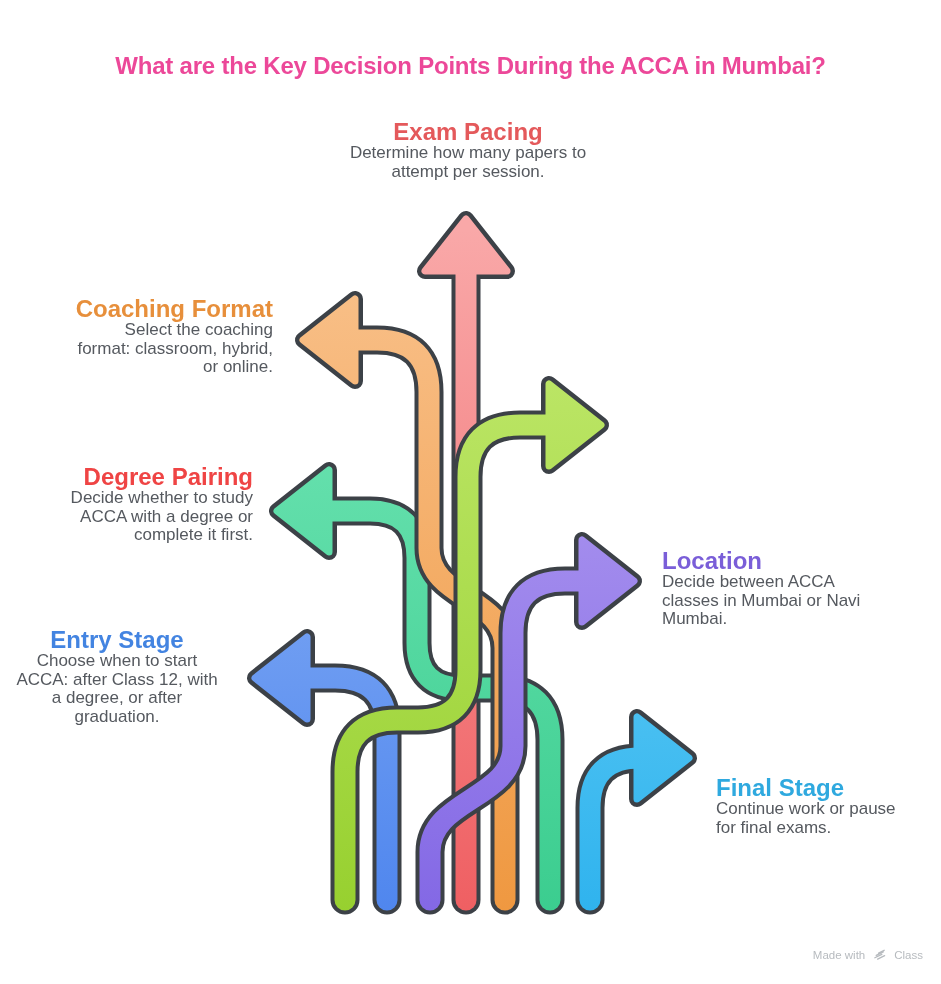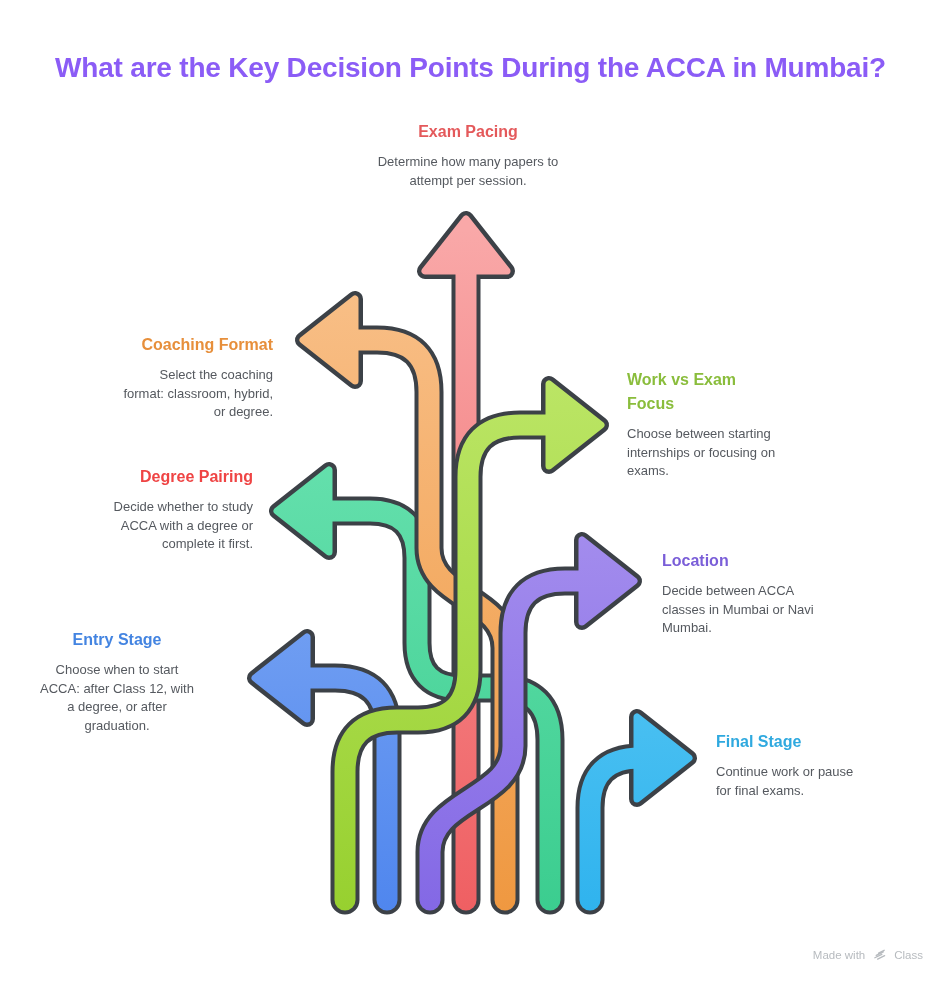--- a/index.html
+++ b/index.html
@@ -2,29 +2,29 @@
 <html><head>
 <meta charset="utf-8">
 <style>
   html,body{margin:0;padding:0;background:#ffffff;}
   .canvas{
     position:relative;width:941px;height:984px;background:#ffffff;overflow:hidden;
     font-family:"Liberation Sans", sans-serif;
   }
   .title{
     position:absolute;top:52px;left:0;right:0;text-align:center;
-    font-size:28px;font-weight:bold;color:#8b5cf6;letter-spacing:-0.2px;
+    font-size:24px;font-weight:bold;color:#ec4899;letter-spacing:-0.2px;
   }
   svg.flow{position:absolute;left:0;top:0;}
   .node{position:absolute;}
   .node .heading{
-    font-size:16px;font-weight:bold;line-height:24px;white-space:pre-line;
+    font-size:24px;font-weight:bold;line-height:24px;white-space:pre-line;
   }
   .node .desc{
-    margin-top:9px;font-size:13px;line-height:18.5px;color:#55595F;white-space:pre-line;
+    font-size:17px;line-height:18.5px;color:#55595F;white-space:pre-line;
   }
   .n-exam   {left:308px;top:120px;width:320px;text-align:center;}
   .n-coach  {left:53px; top:297px;width:220px;text-align:right;}
   .n-work   {left:627px;top:368px;width:200px;text-align:left;}
   .n-degree {left:33px; top:465px;width:220px;text-align:right;}
   .n-loc    {left:662px;top:549px;width:210px;text-align:left;}
   .n-entry  {left:7px;  top:628px;width:220px;text-align:center;}
   .n-final  {left:716px;top:730px;width:200px;text-align:left;}
   .watermark{
     position:absolute;top:948px;right:18px;display:flex;align-items:center;gap:8px;
@@ -114,33 +114,26 @@
       </g>
     </svg>
 
   <div class="node n-exam">
     <div class="heading" style="color: rgb(228, 89, 91);">Exam Pacing</div>
     <div class="desc">Determine how many papers to
 attempt per session.</div>
   </div>
 
   <div class="node n-coach">
-    <div class="heading" style="color: rgb(231, 143, 59); margin-top: 36px;">Coaching Format</div>
+    <div class="heading" style="color: rgb(231, 143, 59);">Coaching Format</div>
     <div class="desc">Select the coaching
 format: classroom, hybrid,
-or degree.</div>
+or online.</div>
   </div>
 
-  <div class="node n-work">
-    <div class="heading" style="color: rgb(138, 189, 60);">Work vs Exam
-Focus</div>
-    <div class="desc">Choose between starting
-internships or focusing on
-exams.</div>
-  </div>
 
   <div class="node n-degree">
     <div class="heading" style="color: #ef4444;">Degree Pairing</div>
     <div class="desc">Decide whether to study
 ACCA with a degree or
 complete it first.</div>
   </div>
 
   <div class="node n-loc">
     <div class="heading" style="color: rgb(122, 94, 216);">Location</div>
@@ -151,21 +144,21 @@
 
   <div class="node n-entry">
     <div class="heading" style="color: rgb(67, 132, 225);">Entry Stage</div>
     <div class="desc">Choose when to start
 ACCA: after Class 12, with
 a degree, or after
 graduation.</div>
   </div>
 
   <div class="node n-final">
-    <div class="heading" style="color: rgb(47, 169, 223);">Final Stage</div>
+    <div class="heading" style="color: rgb(47, 169, 223); margin-top: 46px;">Final Stage</div>
     <div class="desc">Continue work or pause
 for final exams.</div>
   </div>
 
   <div class="watermark">
     <span>Made with</span>
     <svg width="13" height="13" viewBox="0 0 14 14">
       <path d="M2 10.5 L9.5 6.8 M3.5 8 L11 4.3 M5 12 L12.5 8.3 M6 5.5 L12 2.5" stroke="#B7BBBF" stroke-width="1.5" stroke-linecap="round" fill="none"></path>
     </svg>
     <span>Class</span>

